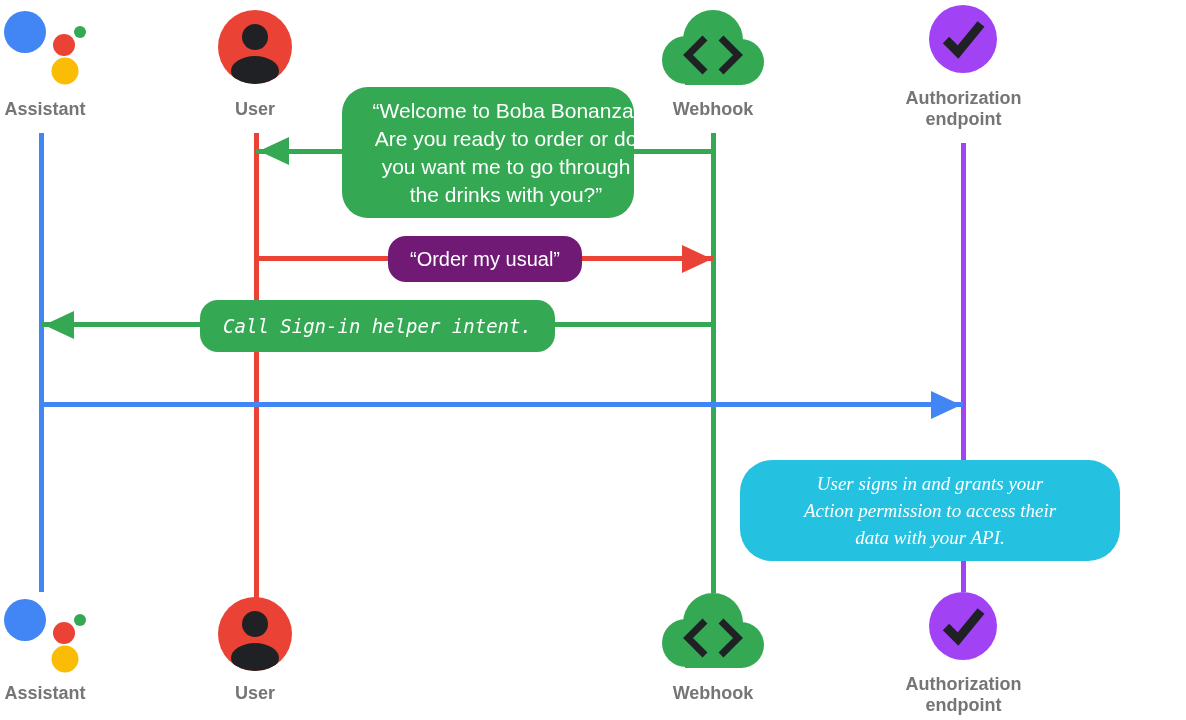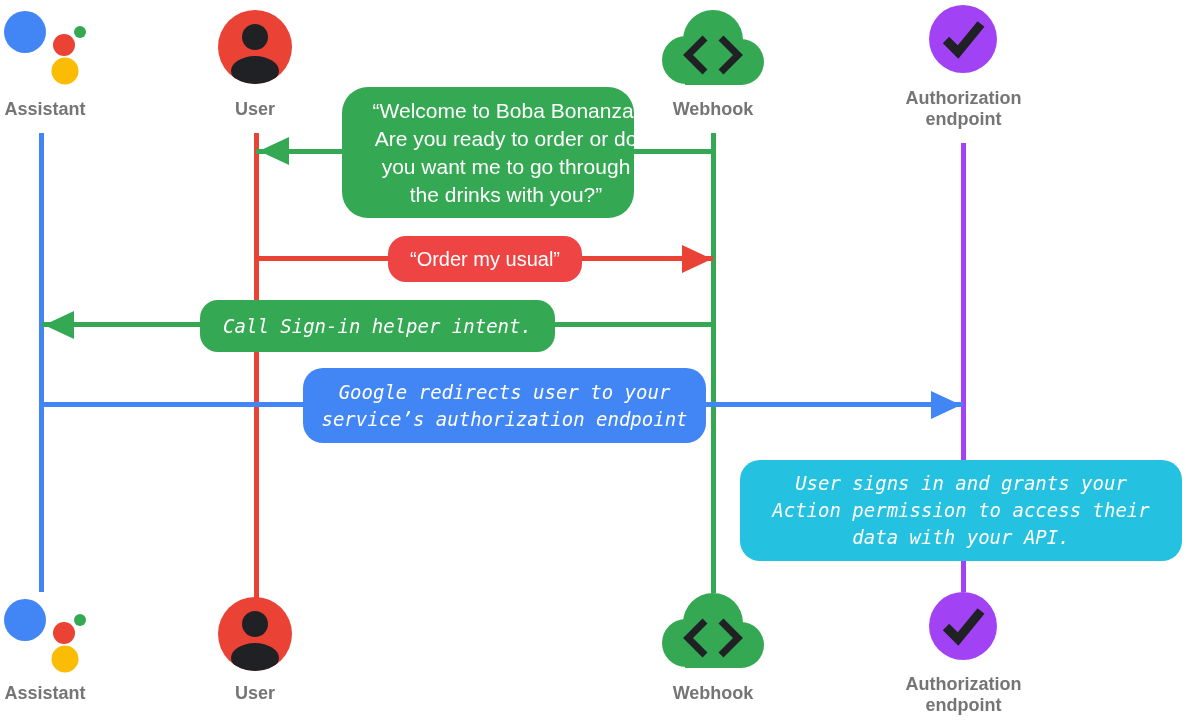--- a/index.html
+++ b/index.html
@@ -23,21 +23,21 @@
   .head-left.green{border-right:30px solid #34A853;}
   .head-right.red{border-left:30px solid #EA4335;}
   .head-right.blue{border-left:30px solid #4285F4;}
   
   .msg{
     position:absolute;z-index:3;color:#ffffff;display:flex;
     align-items:center;justify-content:center;text-align:center;
     white-space:pre;box-sizing:border-box;
   }
   .msg-green{background:#34A853;}
-  .msg-red{background:#ef4444;}
+  .msg-red{background:#701a75;}
   .msg-blue{background:#4285F4;}
   .msg-cyan{background:#24C1E0;}
   .sans{font-family:"Liberation Sans",sans-serif;font-size:21px;line-height:28px;}
   .mono{font-family:"DejaVu Sans Mono","Liberation Mono",monospace;
         font-style:italic;font-size:19px;line-height:27px;}
   
   .actor-icon{position:absolute;z-index:4;line-height:0;}
   .actor-label{
     position:absolute;z-index:4;color:#757575;font-weight:600;font-size:18px;
     line-height:21px;text-align:center;white-space:pre;
@@ -67,24 +67,22 @@
 
   <div class="msg msg-green sans" style="left:342px;top:87px;width:292px;height:131px;border-radius:26px;padding-left:36px;">“Welcome to Boba Bonanza!
 Are you ready to order or do
 you want me to go through
 the drinks with you?”</div>
 
   <div class="msg msg-red sans" style="left:388px;top:236px;width:194px;height:46px;border-radius:18px;font-size:20px;">“Order my usual”</div>
 
   <div class="msg msg-green mono" style="left:200px;top:300px;width:355px;height:52px;border-radius:18px;">Call Sign-in helper intent.</div>
 
-  <div class="msg msg-blue mono" style="left:303px;top:368px;width:403px;height:75px;border-radius:20px;">Google redirects user to your
-service’s authorization endpoint</div>
 
-  <div class="msg msg-cyan mono" style="left:740px;top:460px;width:442px;height:101px;border-radius:20px;">User signs in and grants your
+  <div class="msg msg-cyan mono" style="left:740px;top:460px;width:380px;height:101px;border-radius:32px;font-family:Liberation Serif, serif;">User signs in and grants your
 Action permission to access their
 data with your API.</div>
 
   <div class="actor-icon" style="left:2px;top:8px;">
     <svg width="86" height="80" viewBox="0 0 86 80">
       <circle cx="23" cy="24" r="21" fill="#4285F4"></circle>
       <circle cx="62" cy="37" r="11" fill="#EA4335"></circle>
       <circle cx="78" cy="24" r="6" fill="#34A853"></circle>
       <circle cx="63" cy="63" r="13.5" fill="#FBBC05"></circle>
     </svg>

